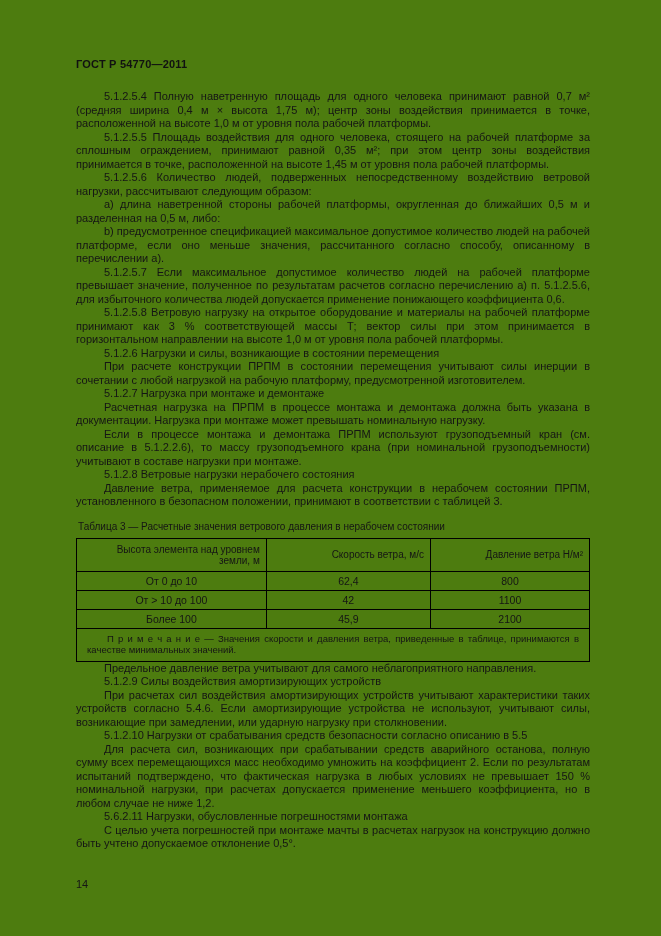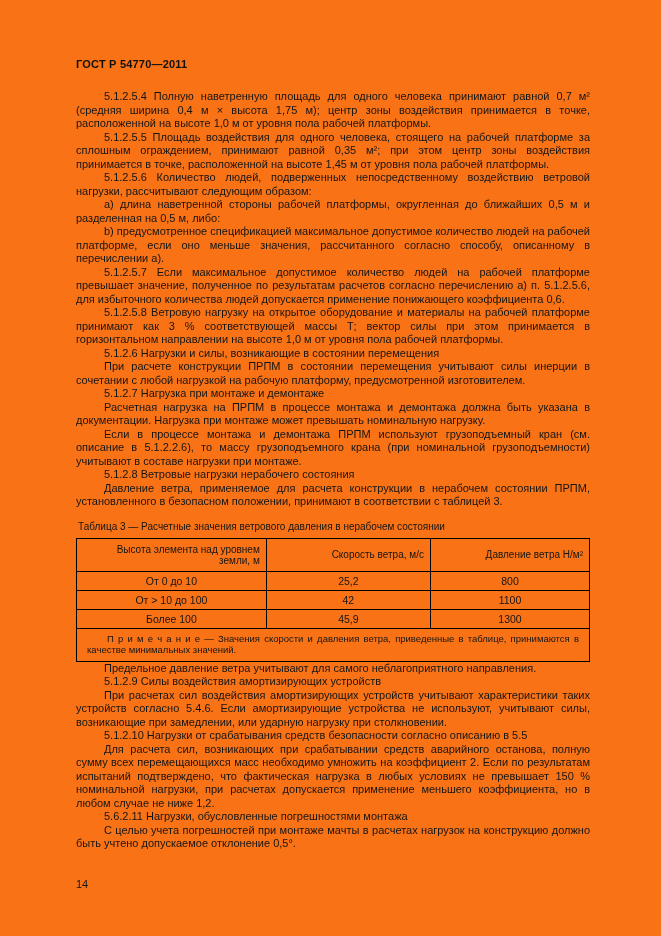--- a/index.html
+++ b/index.html
@@ -8,21 +8,21 @@
     width: 661px; height: 936px;
     font-family: "Liberation Sans", sans-serif;
     color: #111;
     position: relative;
     overflow: hidden;
   }
   .page {
     position: relative;
     width: 661px; height: 936px;
     padding: 58px 71px 0 76px;
-    background: #f97316;
+    background: #4d7c0f;
   }
   .doc-header {
     font-size: 11px;
     font-weight: bold;
     letter-spacing: 0.2px;
     margin-bottom: 20px;
   }
   .body-text p.para {
     font-size: 11px;
     line-height: 13.5px;
@@ -102,32 +102,32 @@
       <thead>
         <tr>
             <th class="col-header">Высота элемента над уровнем земли, м</th>
             <th class="col-header">Скорость ветра, м/с</th>
             <th class="col-header">Давление ветра  Н/м²</th>
           </tr>
       </thead>
       <tbody>
           <tr>
             <td class="cell">От 0 до 10</td>
-            <td class="cell">25,2</td>
+            <td class="cell">62,4</td>
             <td class="cell">800</td>
           </tr>
           <tr>
             <td class="cell">От &gt; 10 до 100</td>
             <td class="cell">42</td>
             <td class="cell">1100</td>
           </tr>
           <tr>
             <td class="cell">Более 100</td>
             <td class="cell">45,9</td>
-            <td class="cell">1300</td>
+            <td class="cell">2100</td>
           </tr>
           <tr>
             <td class="note-cell" colspan="3">П р и м е ч а н и е  — Значения скорости и давления ветра, приведенные в таблице, принимаются в качестве минимальных значений.</td>
           </tr>
         </tbody>
     </table>
   </div>
 
   <div class="body-text">
       <p class="para">Предельное давление ветра учитывают для самого неблагоприятного направления.</p>

